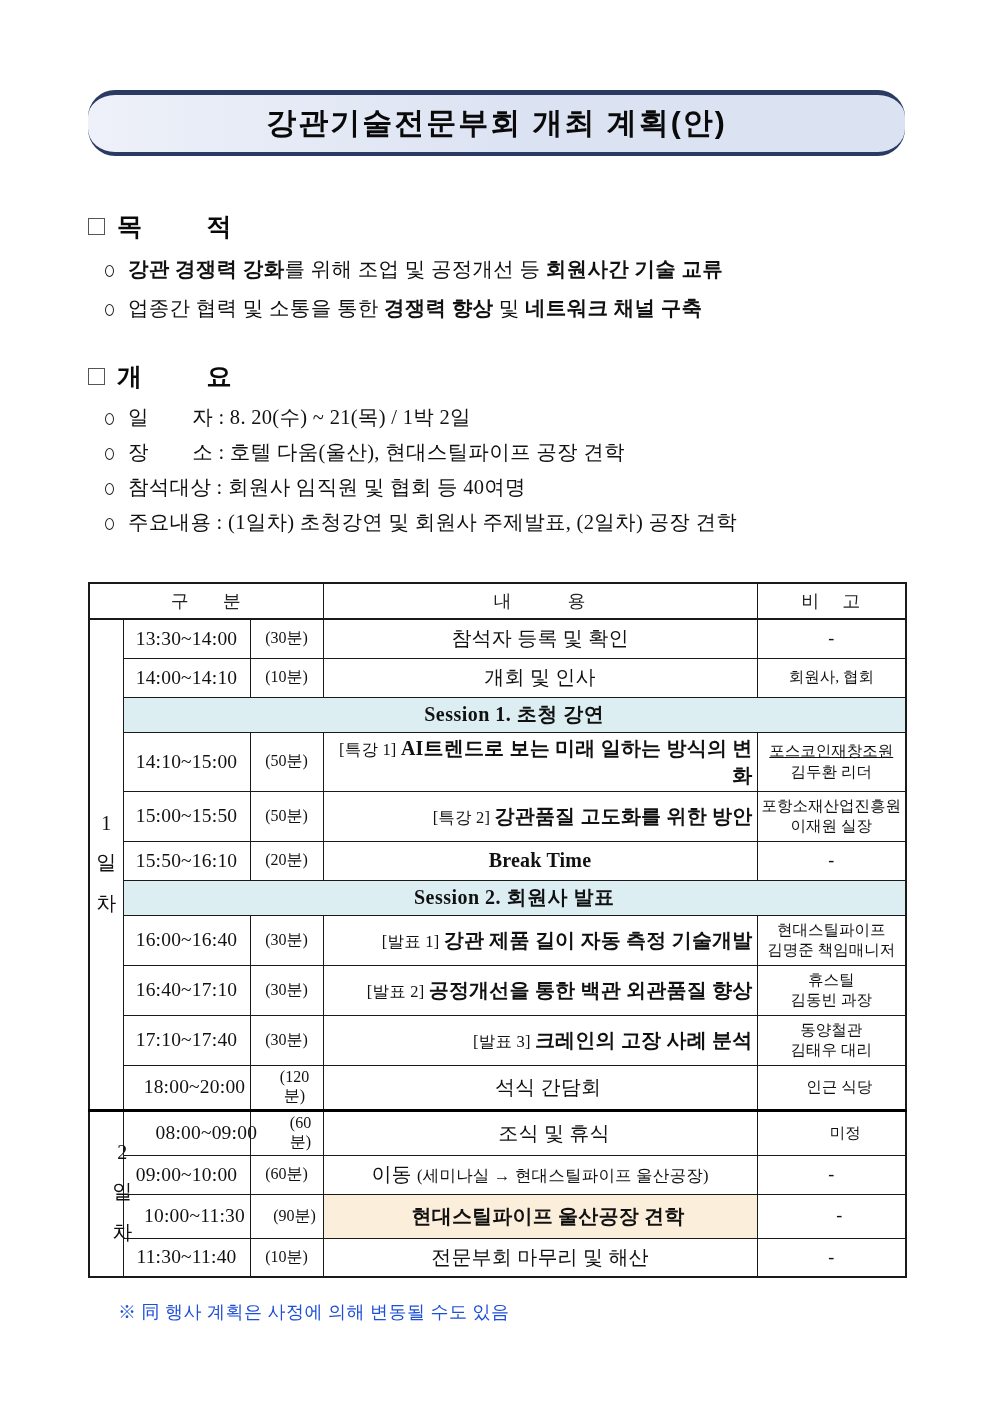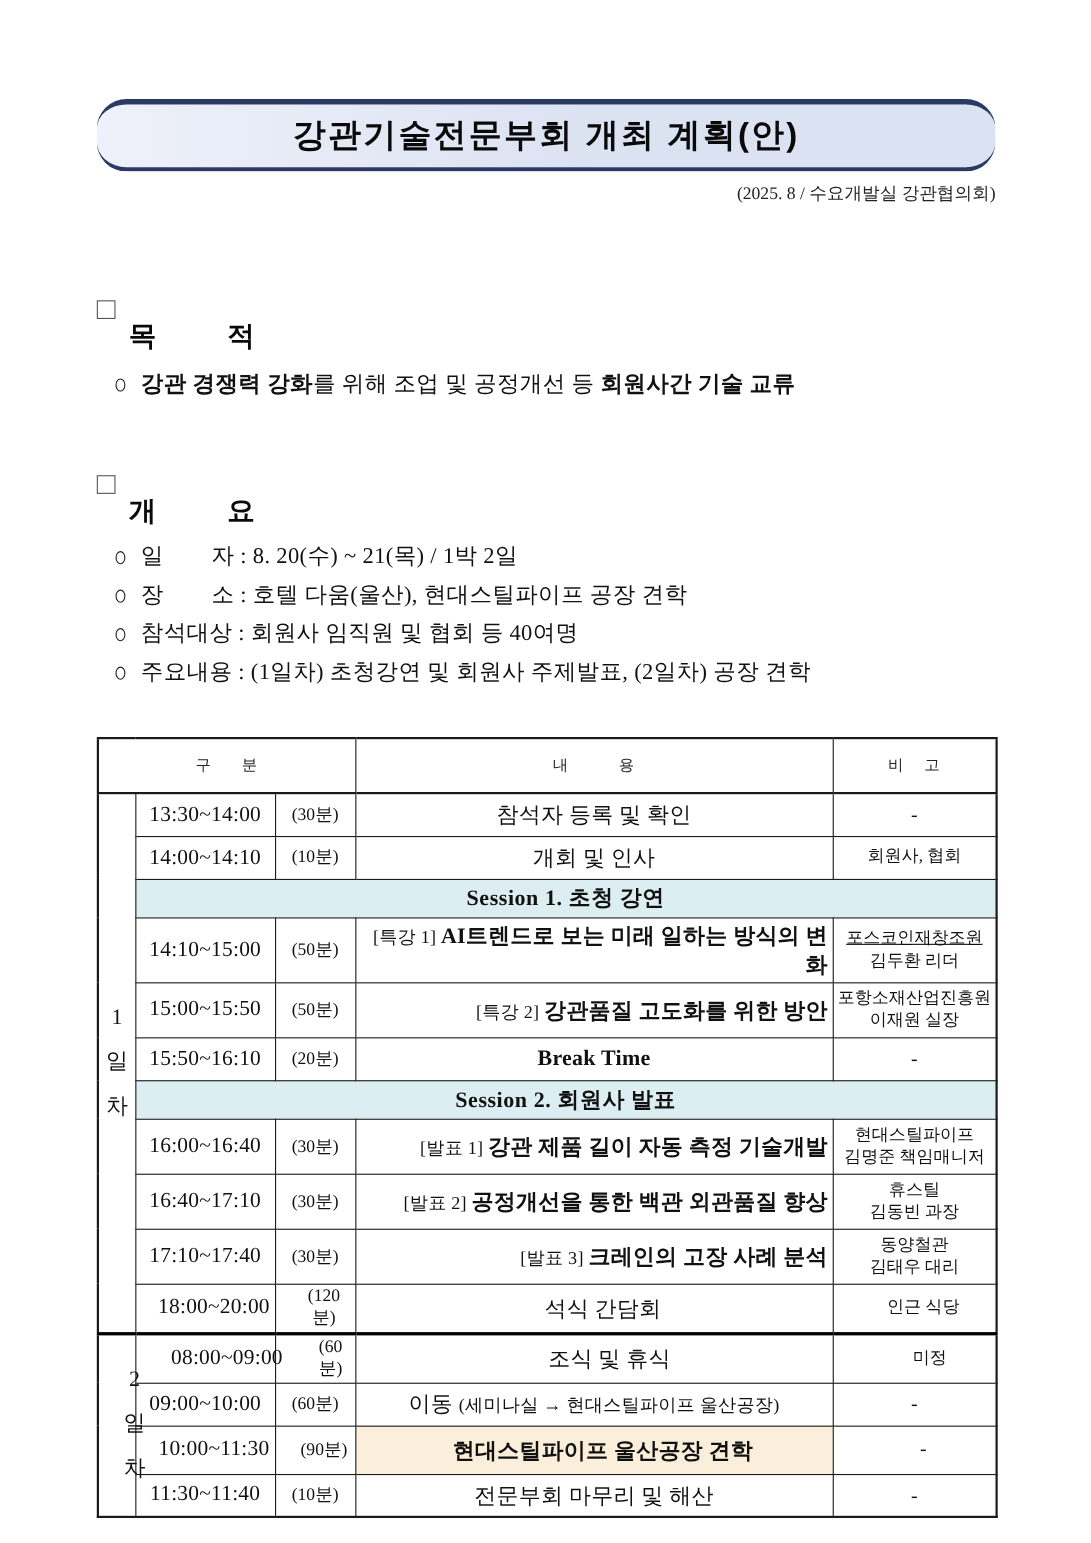--- a/index.html
+++ b/index.html
@@ -39,21 +39,21 @@
     white-space:pre;letter-spacing:0px;
   }
 
   
   .sec{margin-top:0;}
   .sec-head{
     display:flex;align-items:center;gap:12px;
     font-family:"Liberation Sans","DejaVu Sans",sans-serif;
     font-weight:bold;font-size:25px;color:#0a0a0a;
   }
-  .sec-head .txt{white-space:pre;letter-spacing:1px;margin-top:48px;}
+  .sec-head .txt{white-space:pre;letter-spacing:1px;}
   .sq{
     display:inline-block;width:17px;height:17px;
     border:1.6px solid #555;background:#fff;flex:0 0 auto;
   }
 
   
   .b-line{
     display:flex;align-items:baseline;gap:14px;
     font-size:20.5px;margin-top:11px;padding-left:17px;
     white-space:pre;letter-spacing:.3px;
@@ -81,21 +81,21 @@
     border:2px solid var(--line);
   }
   .tbl td{
     border:1px solid var(--line);
     font-size:19px;text-align:center;vertical-align:middle;
     padding:2px 4px;
   }
   .tbl .hdr td{
     border-top:2px solid var(--line);
     border-bottom:2px solid var(--line);
-    height:50px;font-size:14px;color:#222;white-space:pre;letter-spacing:1px;
+    height:36px;font-size:18px;color:#222;white-space:pre;letter-spacing:1px;
   }
   .col-day{width:34px;}
   .col-time{width:127px;}
   .col-dur{width:73px;}
   .col-content{width:434px;}
   .col-note{width:149px;}
 
   td.day-cell{padding:0;}
   .day-stack{
     display:flex;flex-direction:column;align-items:center;justify-content:center;
@@ -127,31 +127,34 @@
 </style>
 </head>
 <body>
 
 <div class="page">
 
   <div class="banner">
     <h1>강관기술전문부회 개최 계획(안)</h1>
   </div>
 
-  <div class="subtitle">(2025. 8 / 수요개발실 강관협의회)</div>
 
   <div class="sec gap-purpose">
     <div class="sec-head">
       <span class="sq"></span>
       <span class="txt">목        적</span>
     </div>
     <div class="purpose-list">
       <div class="b-line">
         <span class="dot"></span>
         <span><span class="seg seg-b">강관 경쟁력 강화</span><span class="seg">를 위해 조업 및 공정개선 등 </span><span class="seg seg-b">회원사간 기술 교류</span></span>
+      </div>
+      <div class="b-line">
+        <span class="dot"></span>
+        <span><span class="seg">업종간 협력 및 소통을 통한 </span><span class="seg seg-b">경쟁력 향상</span><span class="seg"> 및 </span><span class="seg seg-b">네트워크 채널 구축</span></span>
       </div>
     </div>
   </div>
 
   <div class="sec gap-overview">
     <div class="sec-head">
       <span class="sq"></span>
       <span class="txt">개        요</span>
     </div>
     <div class="overview-list">

